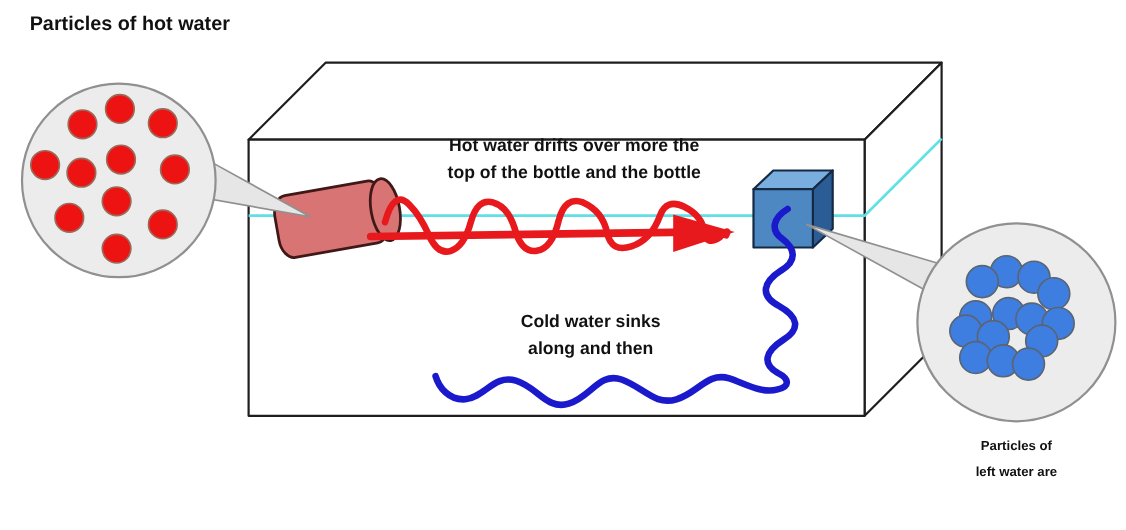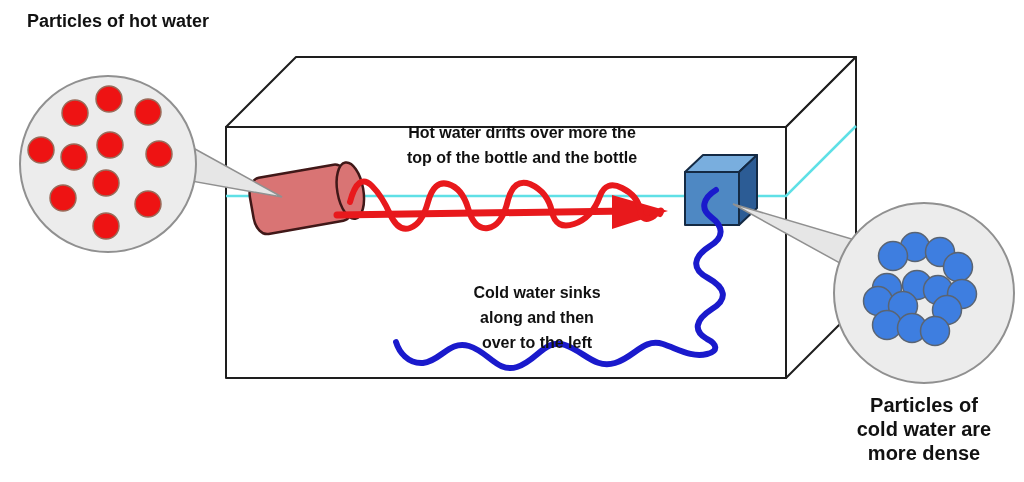--- a/index.html
+++ b/index.html
@@ -8,21 +8,21 @@
     font-family:"Liberation Sans",sans-serif;
   }
   .stage svg{position:absolute;left:0;top:0;}
   .caption{
     position:absolute;text-align:center;font-weight:700;color:#111;
     white-space:nowrap;transform:translateX(-50%);letter-spacing:0px;
   }
   .caption div{display:block;}
   .cap-lg{font-size:18px;line-height:23px;}
   .cap-md{font-size:16px;line-height:25px;}
-  .cap-sm{font-size:20px;line-height:24px;}
+  .cap-sm{font-size:12px;line-height:24px;}
 </style>
 </head>
 <body>
 
 <div class="stage">
 
   <svg width="1024" height="482" viewBox="0 0 1024 482">
 
     <g>
       <polygon points="226,127 296,57 856,57 786,127" fill="#ffffff" stroke-width="2" stroke-linejoin="round" stroke="#1e1e1e"></polygon>
@@ -113,22 +113,20 @@
   </div>
 
   <div class="caption cap-md" style="left:522px;top:120px;">
     <div>Hot water drifts over more the</div>
     <div>top of the bottle and the bottle</div>
   </div>
 
   <div class="caption cap-md" style="left:537px;top:256px;margin-top:24px;">
     <div>Cold water sinks</div>
     <div>along and then</div>
-    <div>over to the left</div>
   </div>
 
   <div class="caption cap-sm" style="left:924px;top:393px;">
     <div>Particles of</div>
-    <div>cold water are</div>
-    <div>more dense</div>
+    <div>left water are</div>
   </div>
 
 </div>
 
 </body></html>

